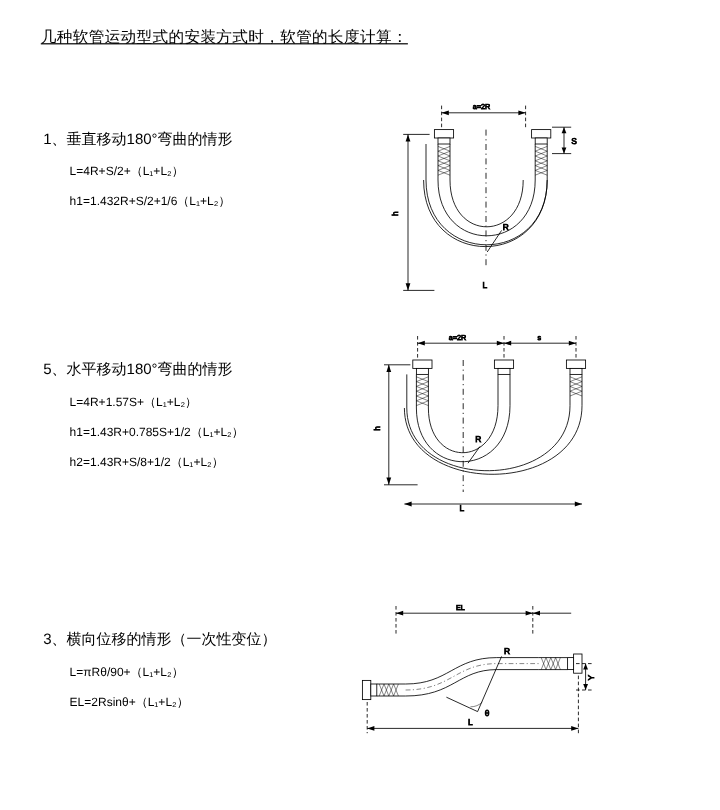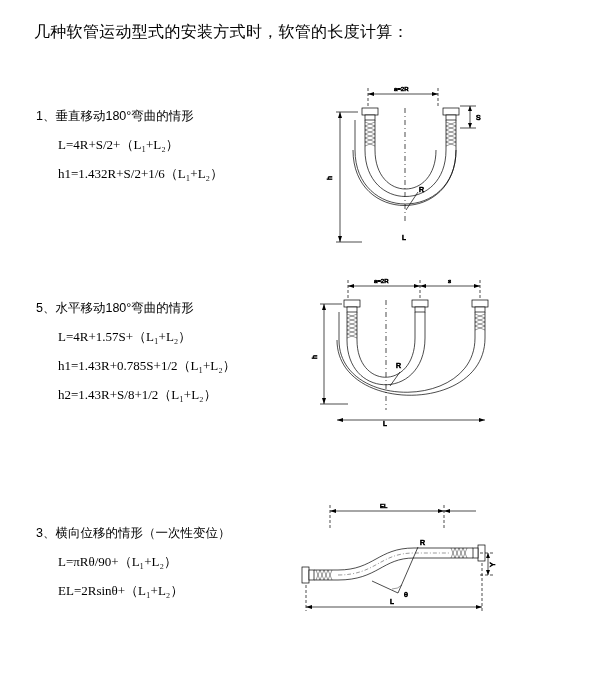--- a/index.html
+++ b/index.html
@@ -17,23 +17,24 @@
   }
   .page {
     position: relative;
     width: 600px;
     height: 675px;
   }
   .heading {
     position: absolute;
     left: 34px;
     top: 22px;
-    font-size: 16px;
+    font-size: 13px;
     letter-spacing: 0.3px;
     white-space: nowrap;
+    text-decoration: underline;
   }
   .section {
     position: absolute;
     left: 0;
     width: 600px;
   }
   .sec1 { top: 108px; }
   .sec2 { top: 300px; }
   .sec3 { top: 525px; }
 
@@ -42,25 +43,24 @@
     left: 36px;
     top: 0;
     width: 260px;
   }
   .sec-title {
     font-size: 12.5px;
     white-space: nowrap;
     margin-bottom: 11px;
   }
   .formula {
-    font-size: 13px;
+    font-size: 10px;
     white-space: nowrap;
     margin-left: 22px;
     margin-bottom: 11px;
-    font-family: Liberation Serif, serif;
   }
   .fig {
     position: absolute;
     top: -36px;
   }
   .fig1 { left: 310px; }
   .fig2 { left: 308px; }
   .fig3 { left: 292px; }
   svg { display: block; }
   .dim { font: 6px "Liberation Sans", sans-serif; fill:#000; }

